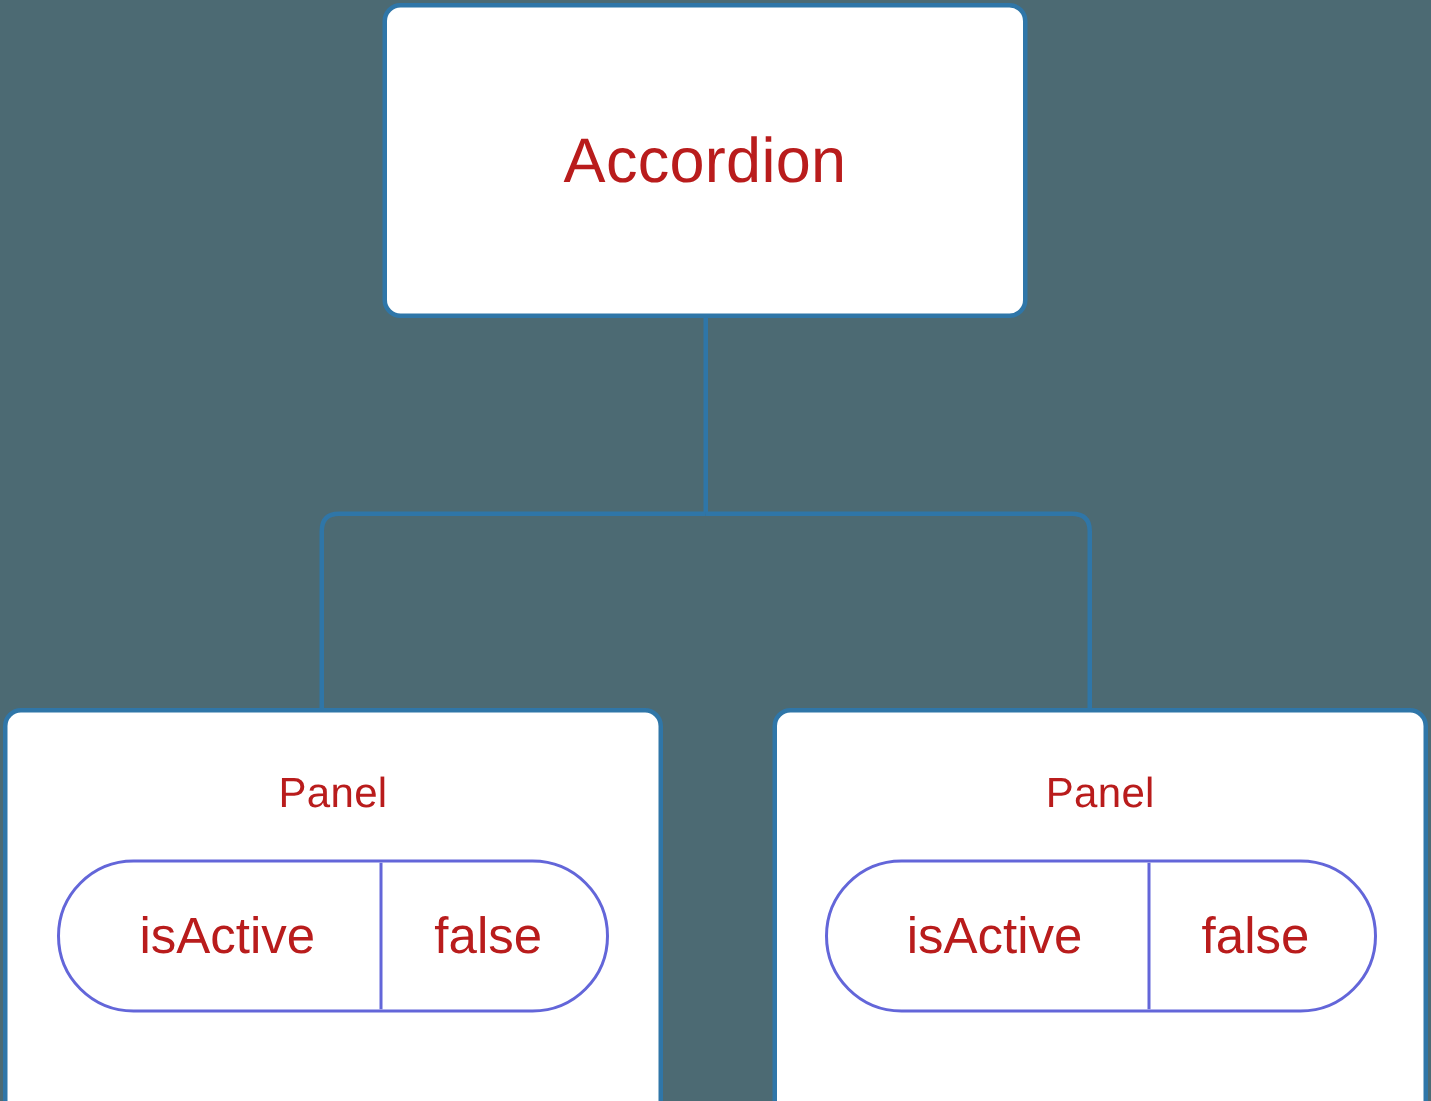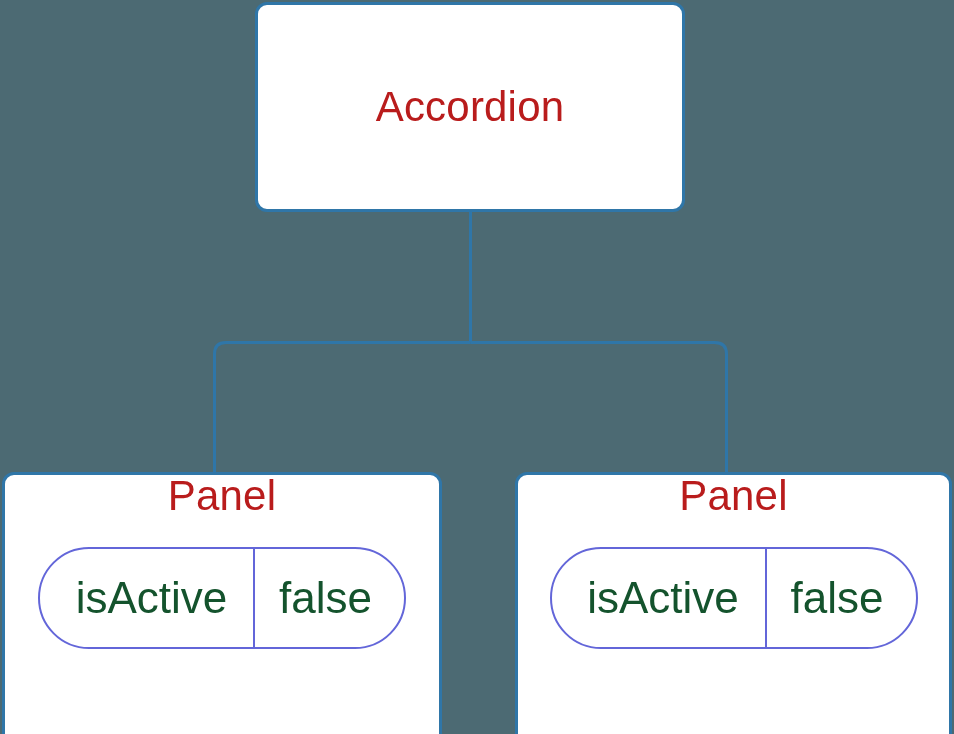--- a/index.html
+++ b/index.html
@@ -65,21 +65,22 @@
   }
   #node-panel-0 {
     left: 2px;
     width: 440px;
   }
   #node-panel-1 {
     left: 515px;
     width: 437px;
   }
   .node-panel .node-title {
-    font-size: 42px;
+    font-size: 28px;
+    margin-top: 40px;
   }
 
   .node-title {
     color: #b91c1c;
     font-weight: 400;
     line-height: 1;
     letter-spacing: 0.2px;
     white-space: nowrap;
   }
 
@@ -95,22 +96,22 @@
     box-sizing: border-box;
     overflow: hidden;
   }
   .node-panel .state-pill {
     width: 368px;
   }
   .pill-cell {
     display: flex;
     align-items: center;
     justify-content: center;
-    color: #14532d;
-    font-size: 44px;
+    color: #b91c1c;
+    font-size: 34px;
     line-height: 1;
     white-space: nowrap;
     box-sizing: border-box;
   }
   .pill-key {
     flex: 0 0 213px;
     padding-left: 10px;
   }
   .pill-divider {
     flex: 0 0 2px;

